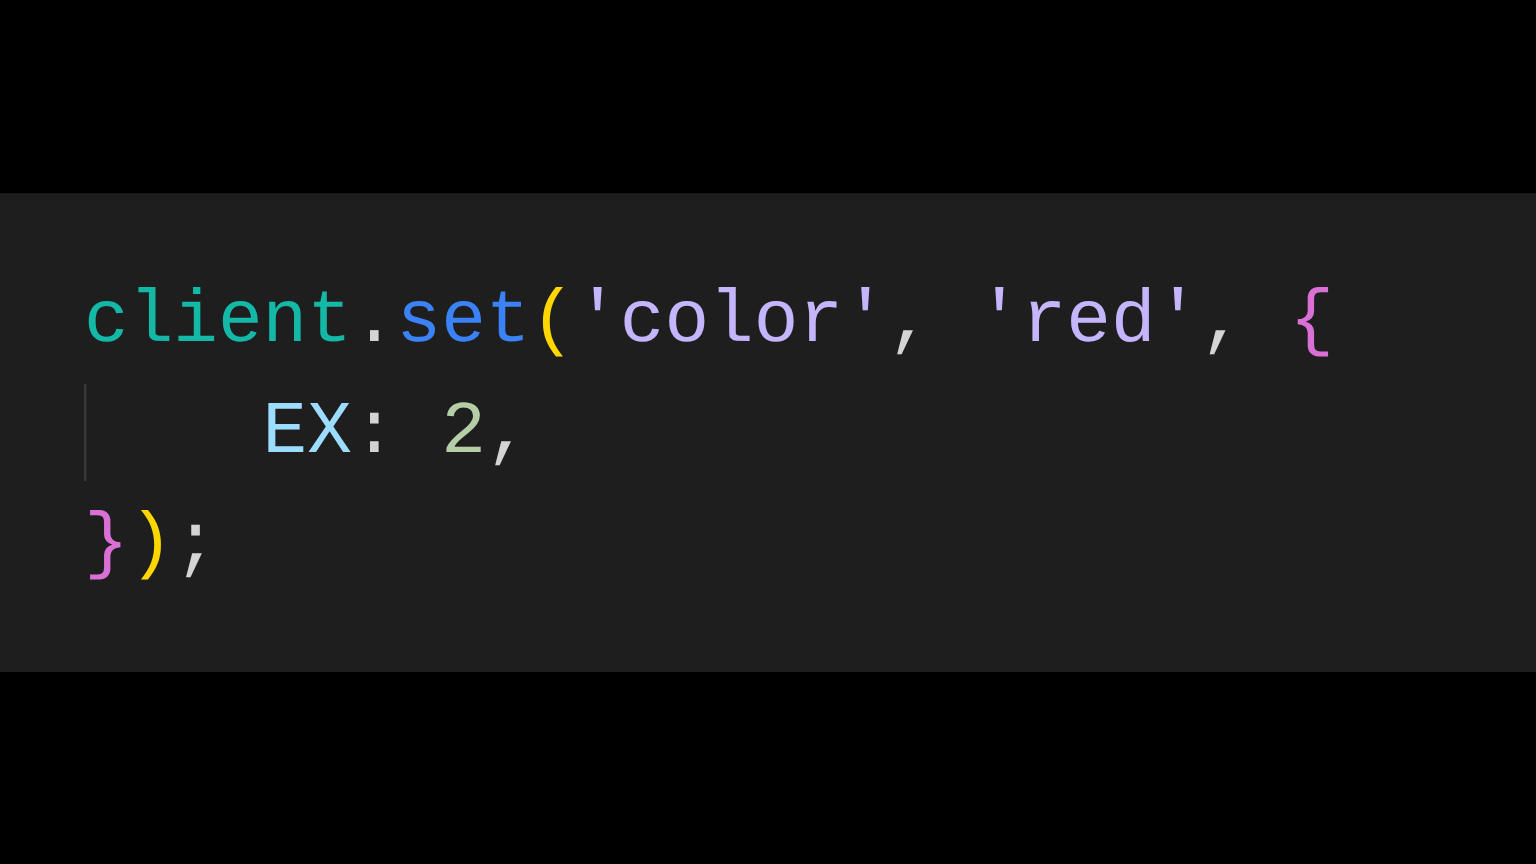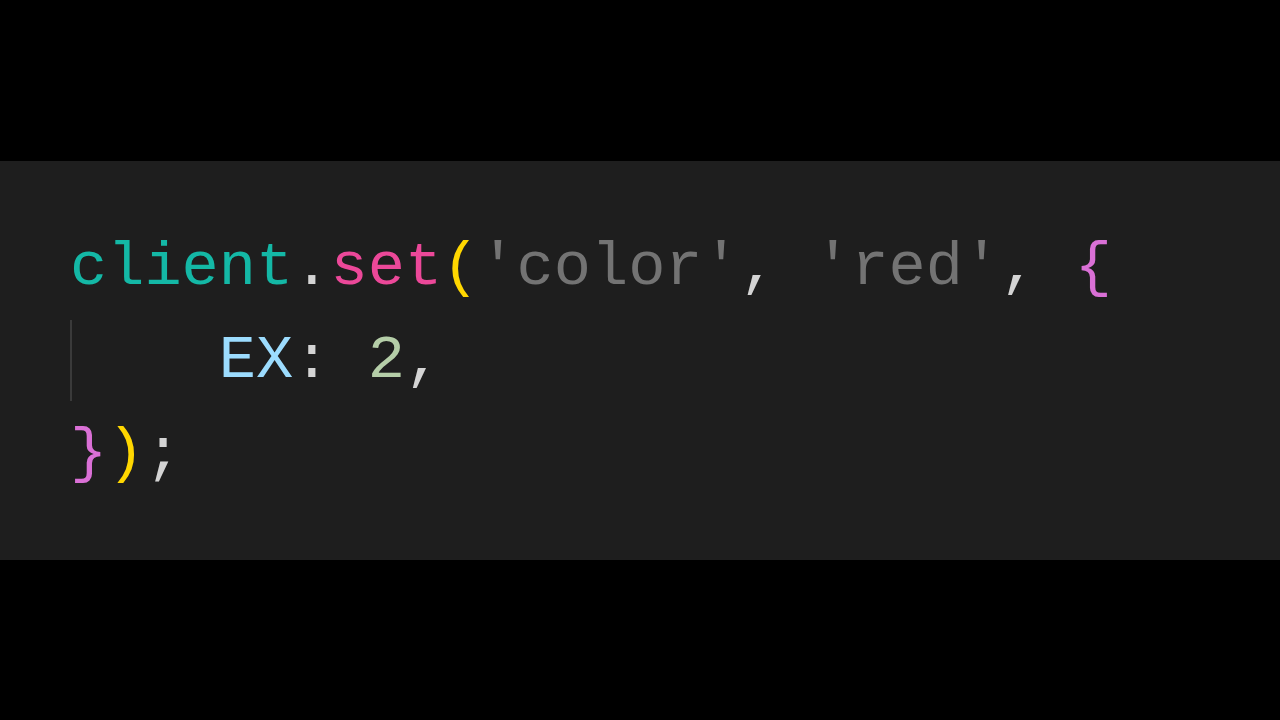--- a/index.html
+++ b/index.html
@@ -29,27 +29,27 @@
       white-space: pre;
       display: block;
     }
     .tok-variable {
       color: #14b8a6;
     }
     .tok-punct {
       color: #d4d4d4;
     }
     .tok-method {
-      color: #ec4899;
+      color: #3b82f6;
     }
     .tok-paren {
       color: #ffd700;
     }
     .tok-string {
-      color: #737373;
+      color: #c4b5fd;
     }
     .tok-brace {
       color: #da70d6;
     }
     .tok-property {
       color: #9cdcfe;
       margin-top: 48px;
     }
     .tok-number {
       color: #b5cea8;

